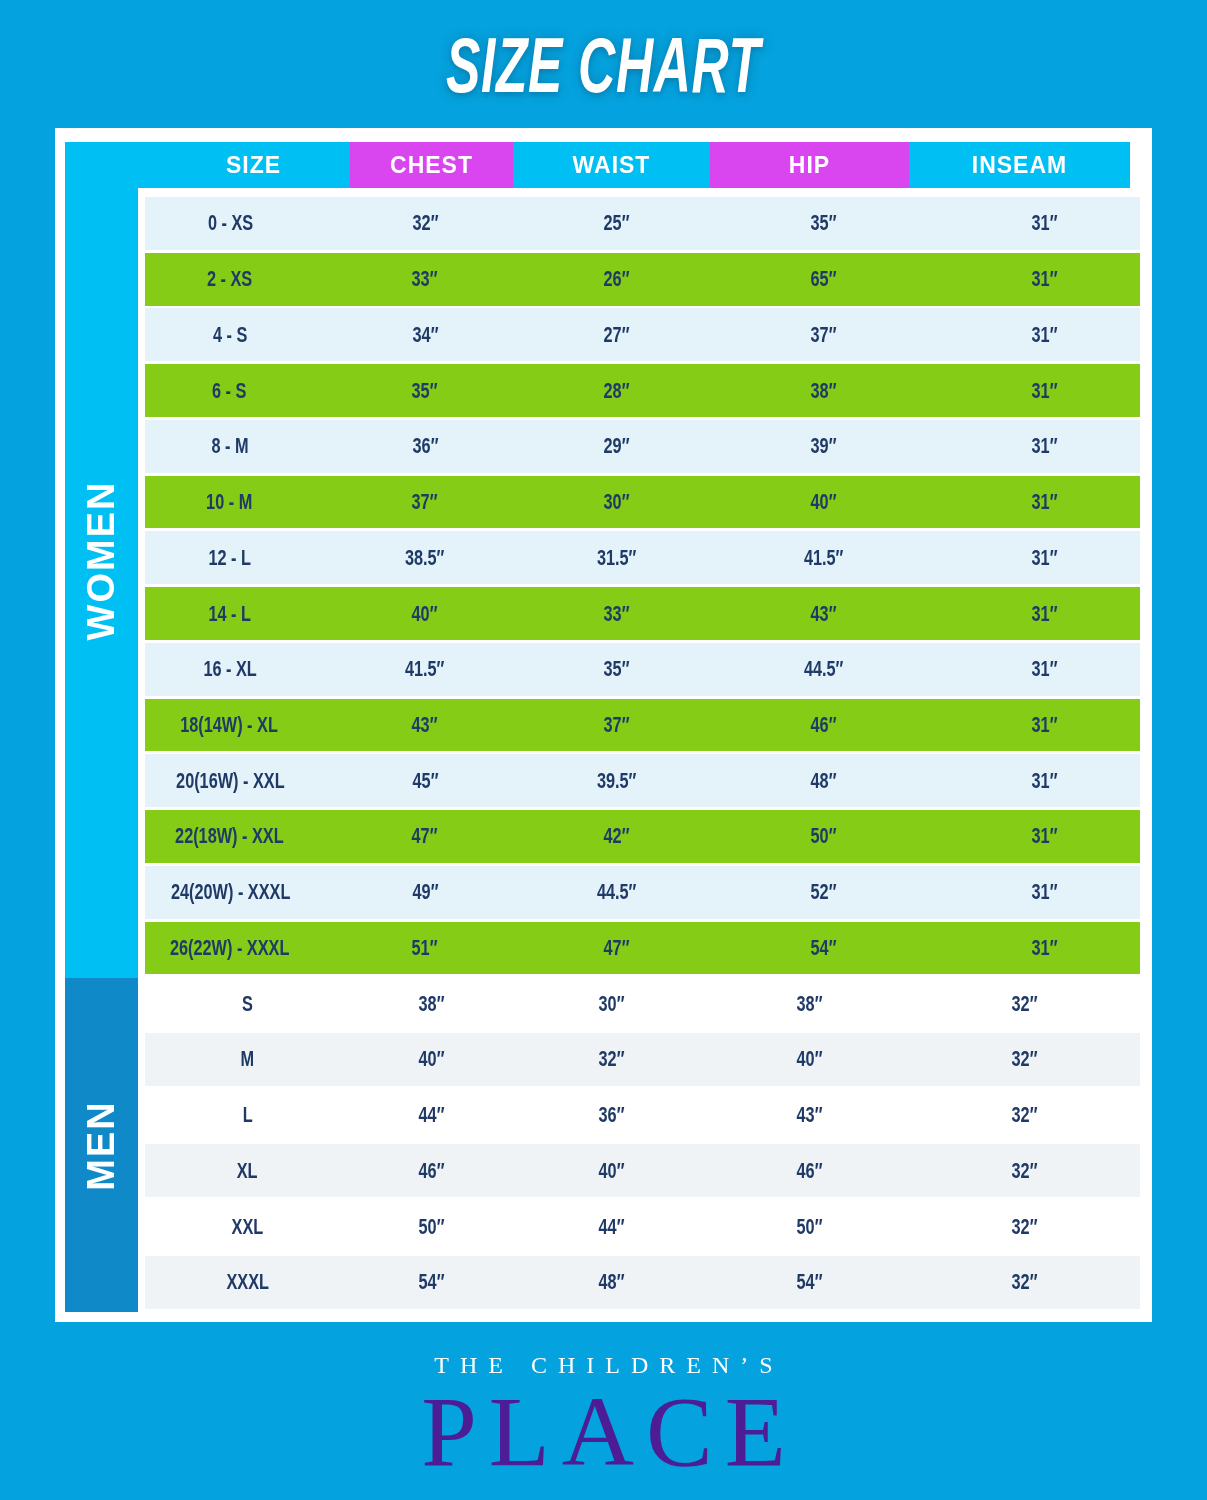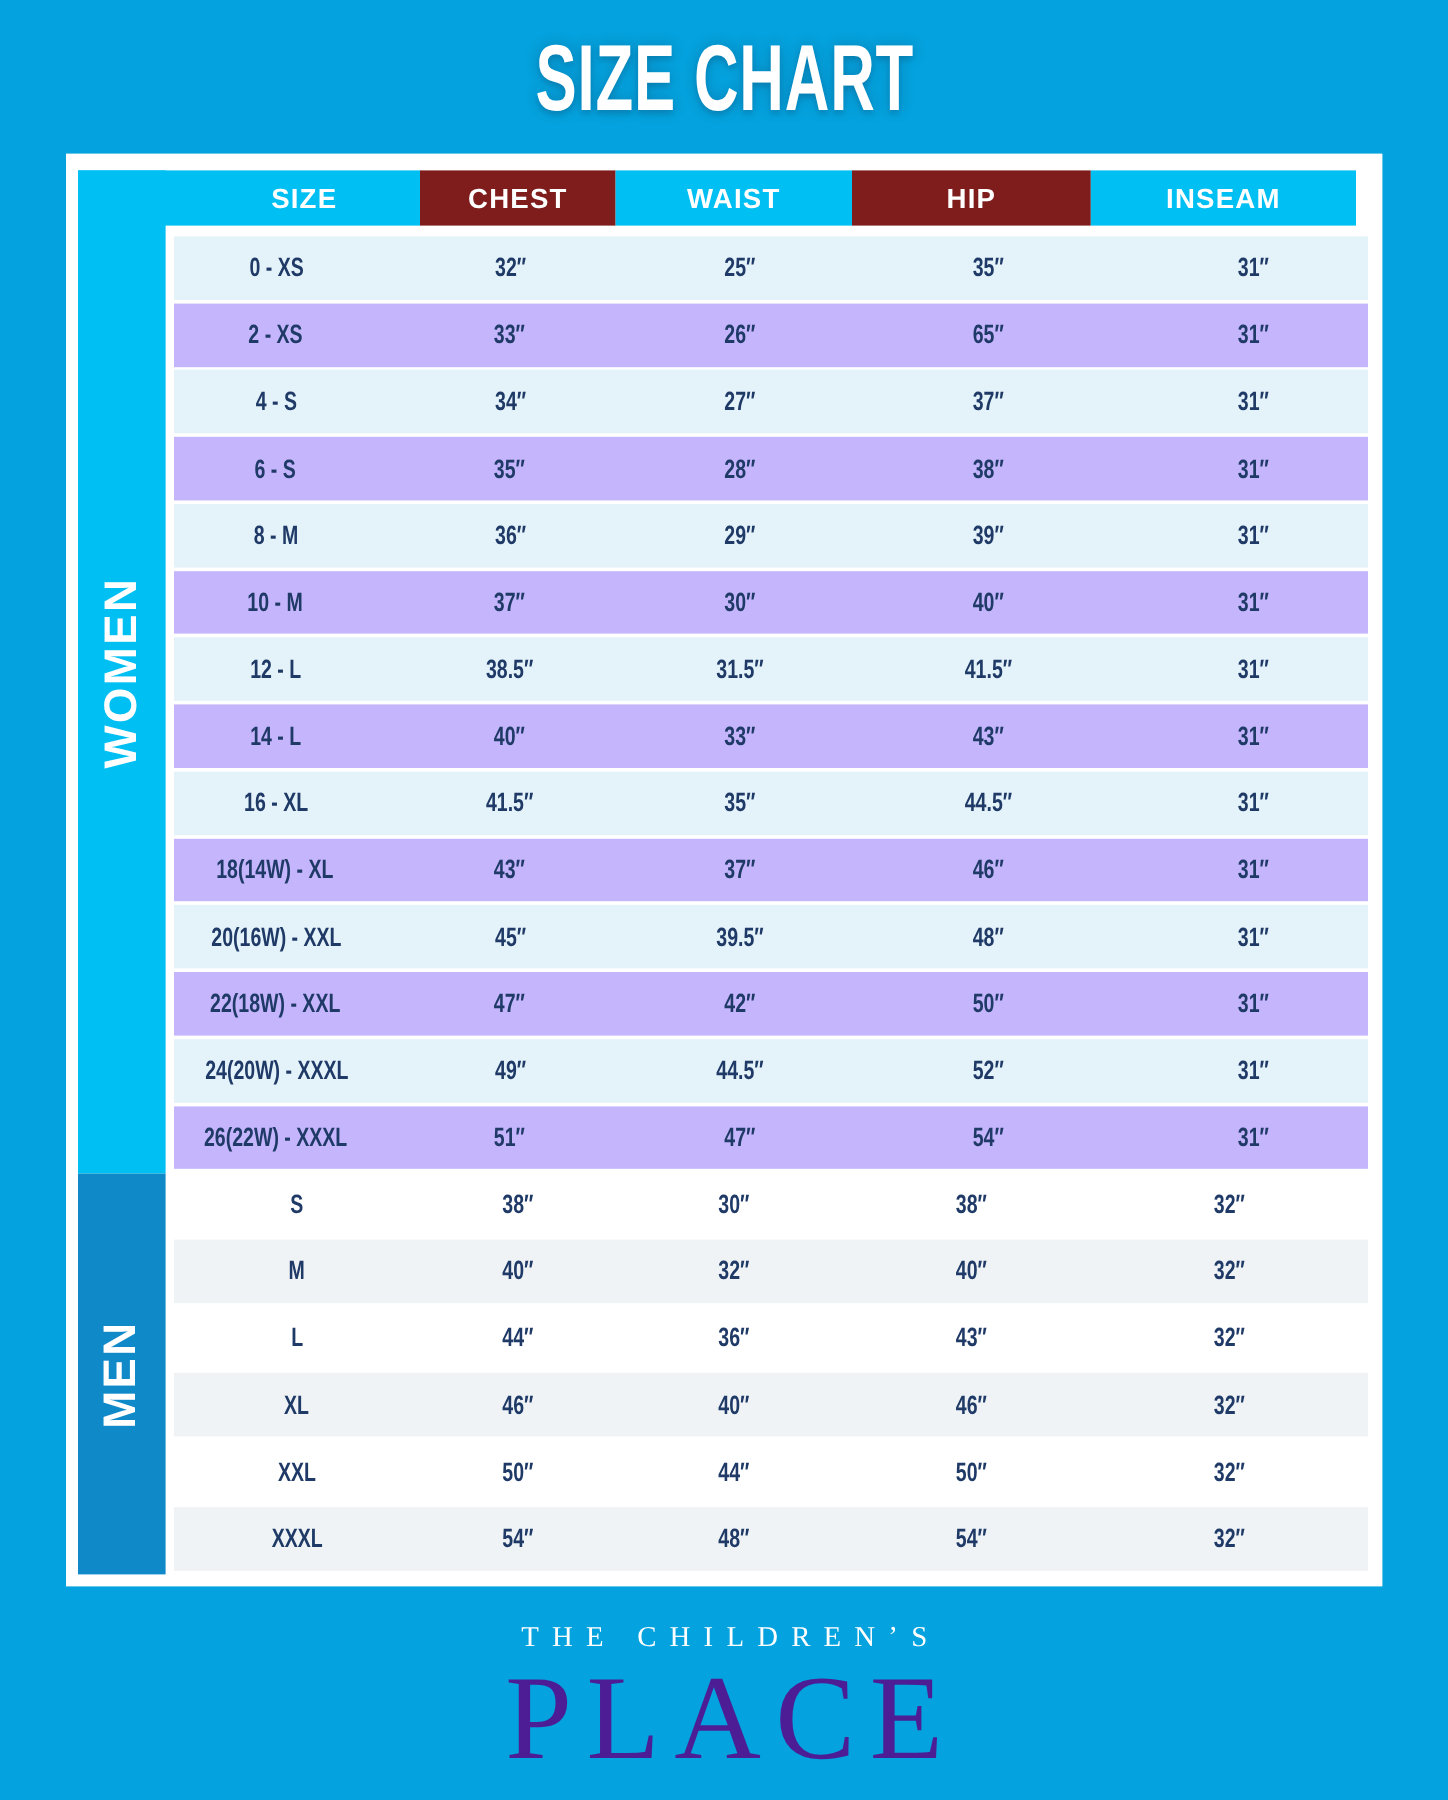--- a/index.html
+++ b/index.html
@@ -2,52 +2,52 @@
 <html><head>
 <meta charset="utf-8">
 <style>
   html,body{margin:0;padding:0;}
   body{
     width:1207px;height:1500px;position:relative;overflow:hidden;
     background:#04A2DE;
     font-family:"Liberation Sans",sans-serif;
   }
   
-  .title{position:absolute;top:26px;left:0;width:100%;text-align:center;}
+  .title{position:absolute;top:26px;left:0;width:100%;text-align:center;font-style:italic;}
   .title span{
     display:inline-block;font-size:78px;font-weight:bold;color:#fff;
     line-height:1;transform:scaleX(0.66);transform-origin:center;
     letter-spacing:1px;white-space:nowrap;
     text-shadow:0 0 14px rgba(20,60,90,.30),0 3px 6px rgba(20,60,90,.18);
   }
   
   .frame{position:absolute;left:55px;top:128px;width:1097px;height:1194px;background:#ffffff;}
   
   .sidebar{position:absolute;left:10px;width:73px;display:flex;align-items:center;justify-content:center;}
   .sidebar-women{top:14px;height:836px;background:#00BFF2;}
   .sidebar-men{top:850px;height:334px;background:#1089C9;}
   .vlabel{
     transform:rotate(-90deg);white-space:nowrap;color:#fff;font-weight:bold;
     font-size:38px;letter-spacing:2px;
   }
   
   .header-row{position:absolute;left:10px;top:14px;height:46px;display:flex;}
   .hcell{display:flex;align-items:center;justify-content:center;color:#fff;font-weight:bold;font-size:23px;letter-spacing:1px;box-sizing:border-box;}
   .hcell.cyan{background:#00BFF2;}
-  .hcell.dark{background:#7f1d1d;}
+  .hcell.dark{background:#d946ef;}
   .hcell:nth-child(1){width:285px;padding-left:92px;}
   .hcell:nth-child(2){width:163px;}
   .hcell:nth-child(3){width:197px;}
   .hcell:nth-child(4){width:199px;}
   .hcell:nth-child(5){width:221px;}
   
   .rows{position:absolute;left:90px;top:69px;width:995px;}
   .row{display:flex;height:52.8px;margin-bottom:2.95px;}
   .row.wA{background:#E4F2FA;gap:42px;}
-  .row.wB{background:#c4b5fd;gap:44px;}
+  .row.wB{background:#84cc16;gap:44px;}
   .row.mA{background:#FFFFFF;}
   .row.mB{background:#EFF3F6;}
   .cell{display:flex;align-items:center;justify-content:center;color:#1F3A66;font-weight:bold;font-size:22px;}
   .cell:nth-child(1){width:205px;}
   .cell:nth-child(2){width:163px;}
   .cell:nth-child(3){width:197px;}
   .cell:nth-child(4){width:199px;}
   .cell:nth-child(5){width:231px;}
   .cond{display:inline-block;transform:scaleX(0.74);transform-origin:center;white-space:nowrap;}
   

